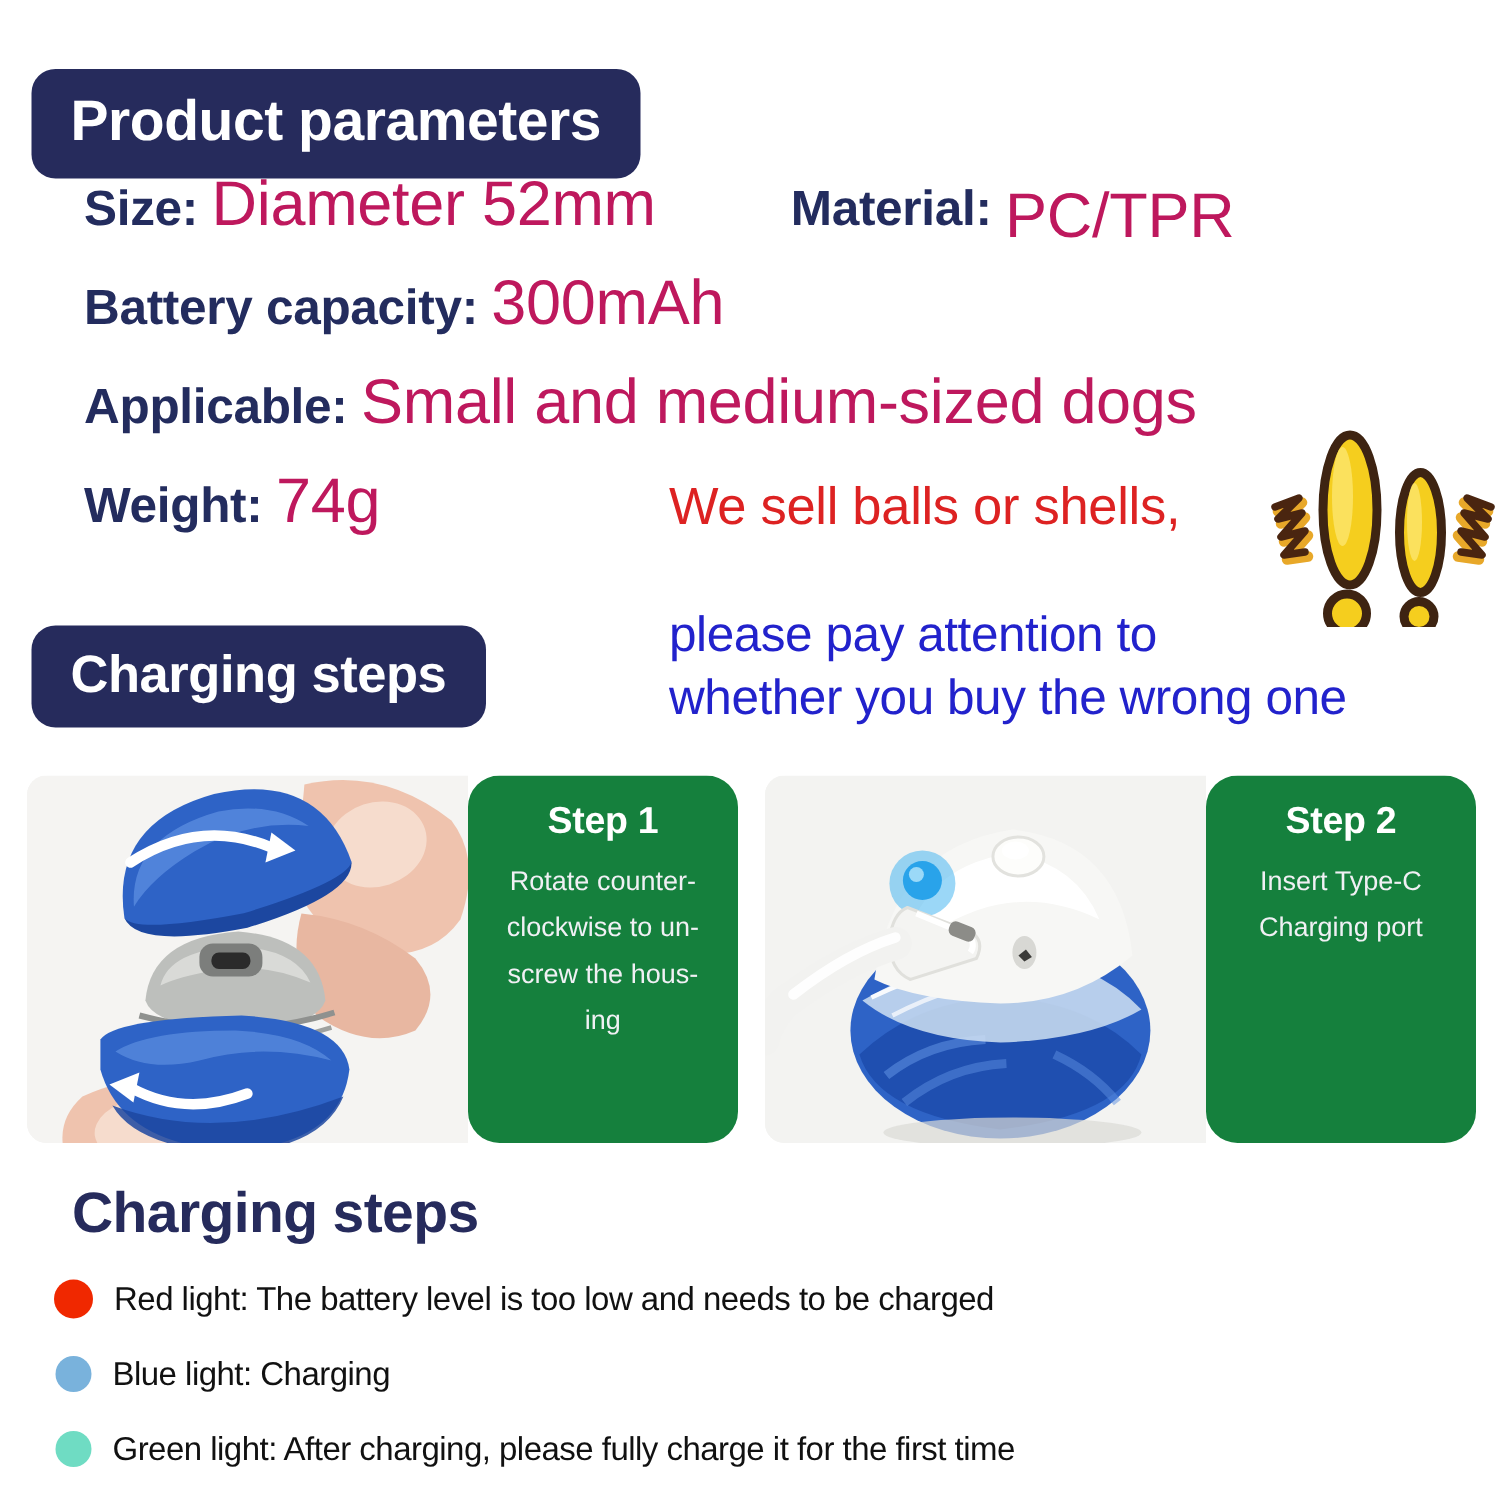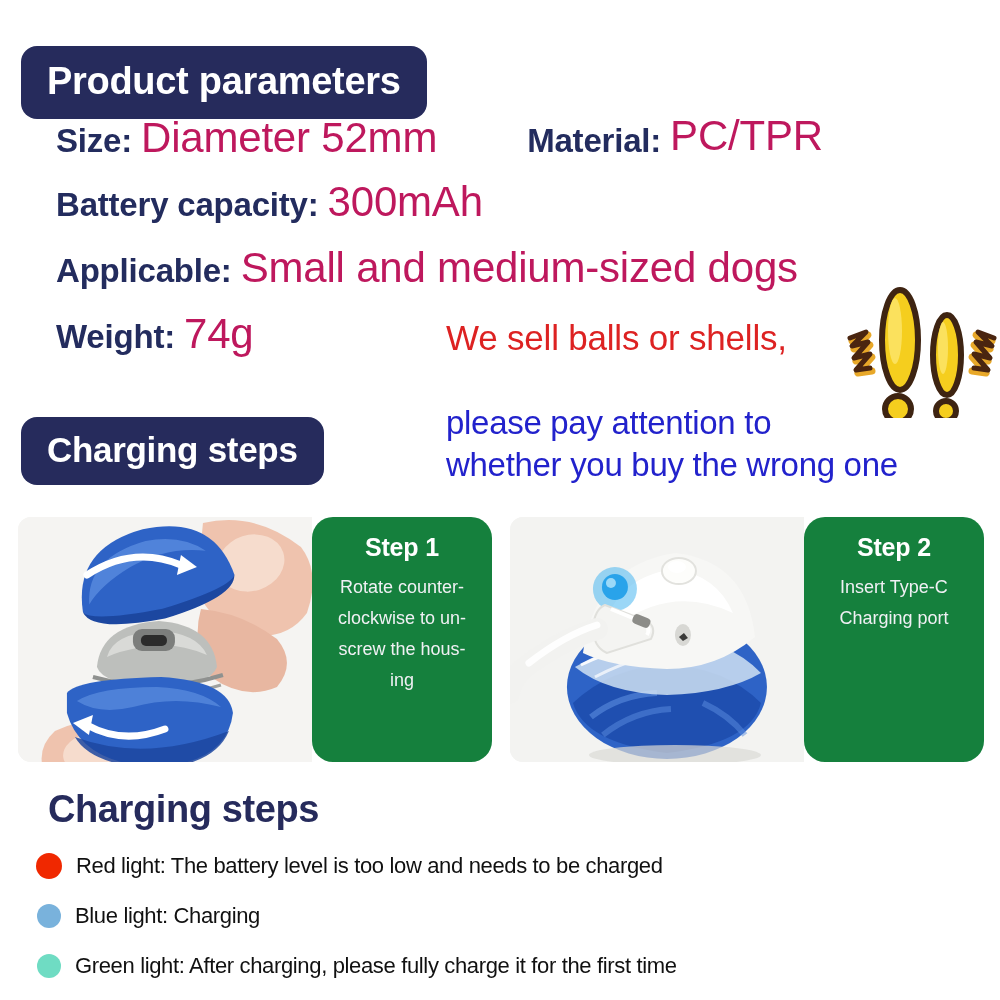--- a/index.html
+++ b/index.html
@@ -64,21 +64,21 @@
   }
   .spec-value {
     color: #be185d;
     font-size: 42px;
     margin-left: 9px;
     letter-spacing: -0.2px;
   }
   .spec-pair-right {
     margin-left: 90px;
     display: flex;
-    align-items: flex-end;
+    align-items: flex-start;
   }
 
   
   #notice-red {
     position: absolute;
     left: 446px;
     top: 318px;
     color: #DD2222;
     font-size: 35px;
     white-space: nowrap;

